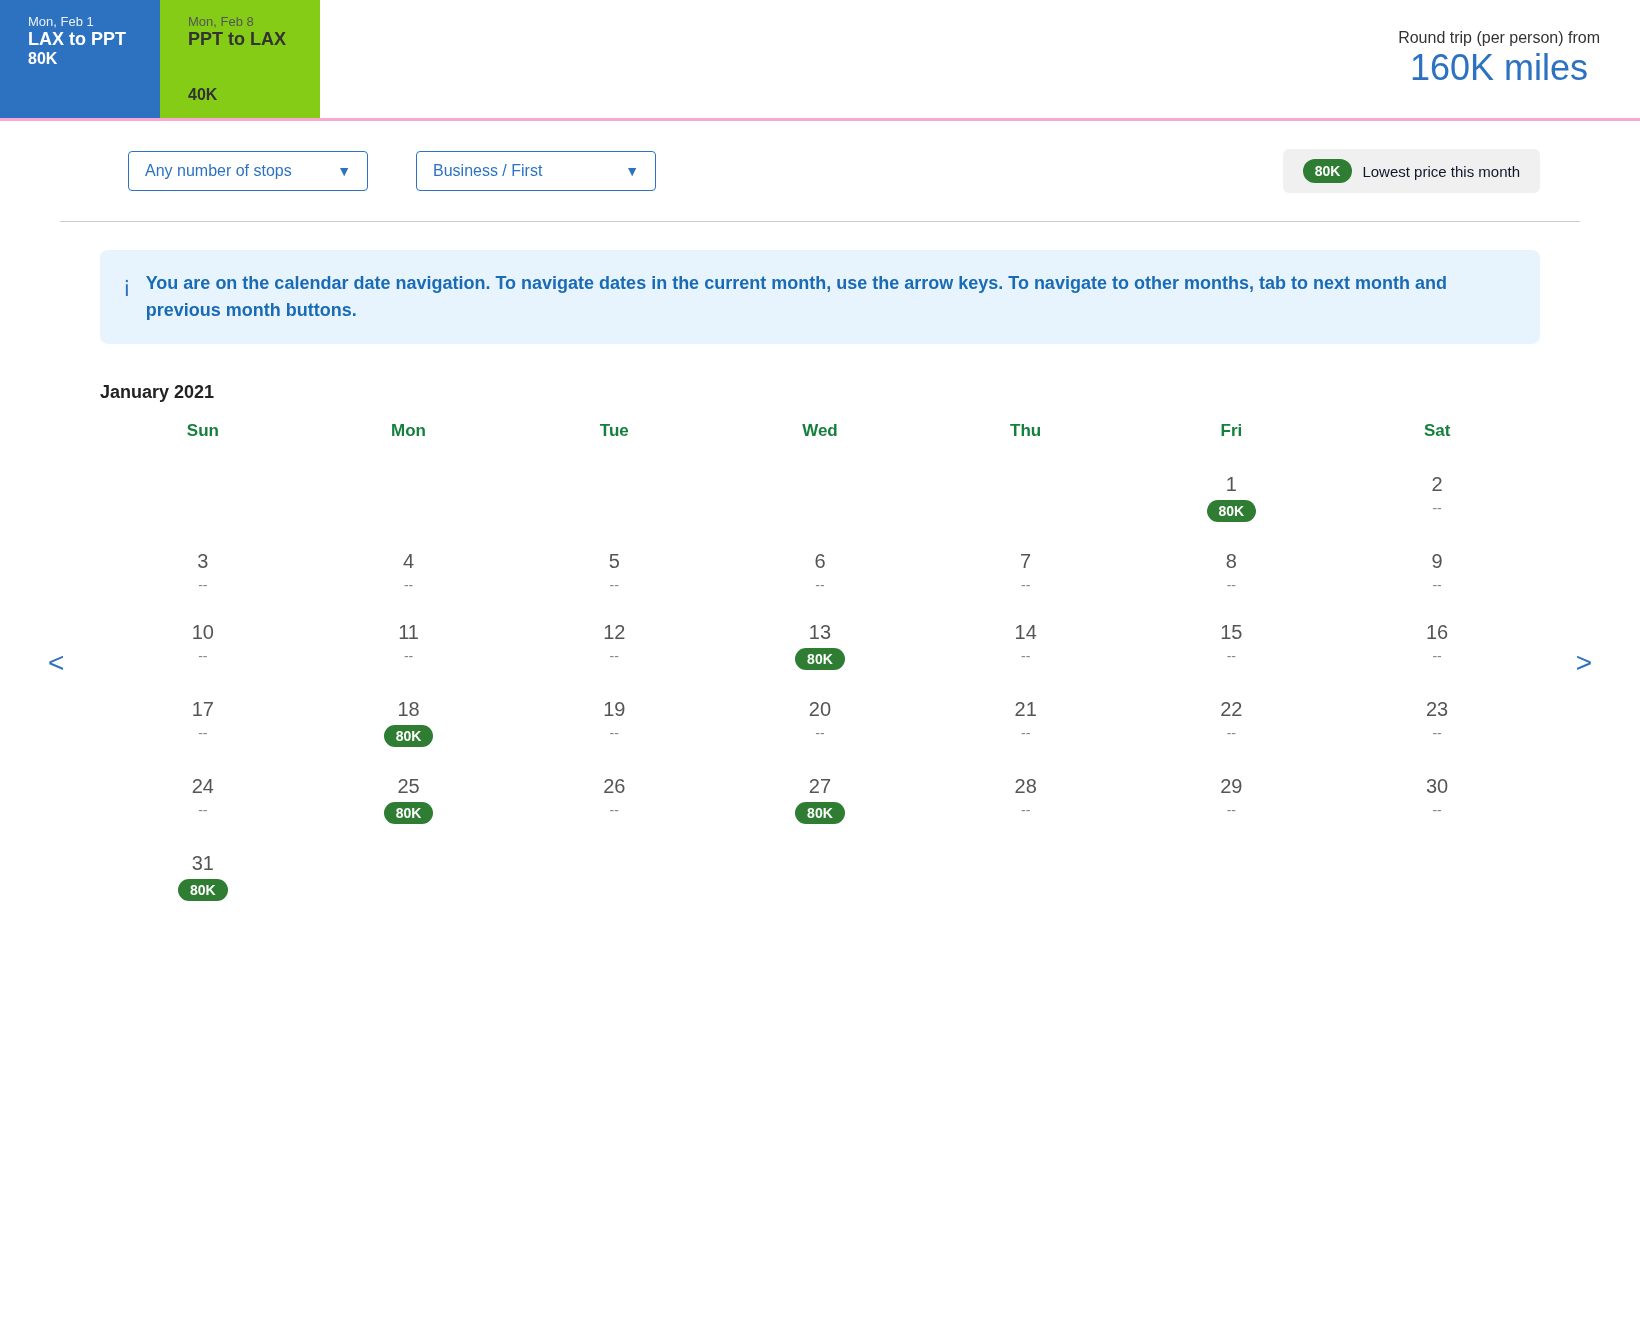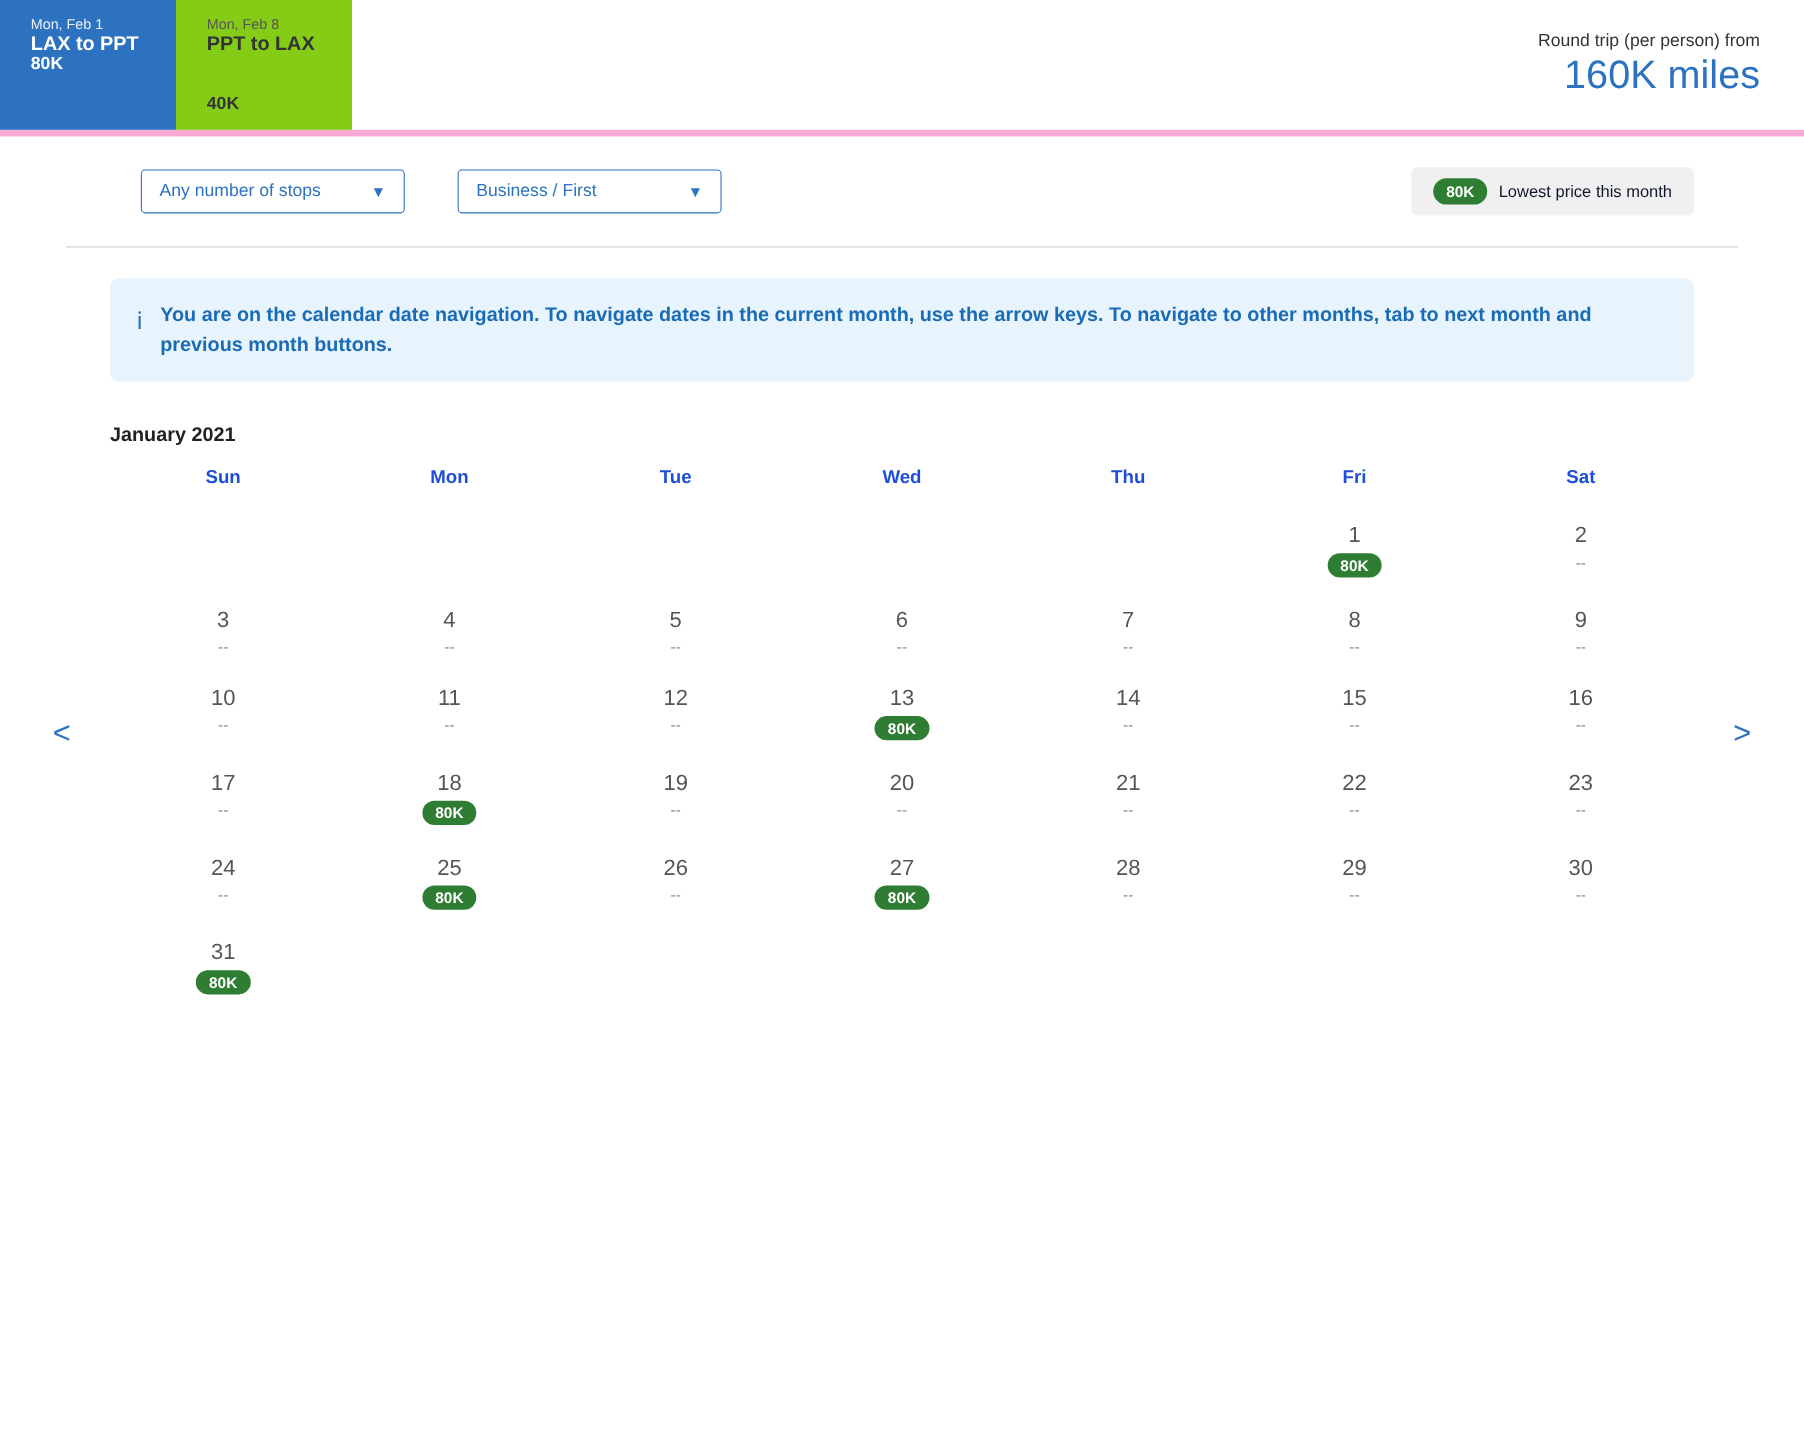--- a/index.html
+++ b/index.html
@@ -1,30 +1,30 @@
 <!DOCTYPE html>
 <html><head>
   <meta charset="utf-8">
   <style>
     * { box-sizing: border-box; margin: 0; padding: 0; }
     body { font-family: -apple-system, BlinkMacSystemFont, 'Segoe UI', Arial, sans-serif; background: #fff; color: #333; }
 
-    .header-tabs { display: flex; align-items: stretch; border-bottom: 6px solid #f9a8d4; }
+    .header-tabs { display: flex; align-items: stretch; border-bottom: 3px solid #f9a8d4; }
     .tab { padding: 14px 28px; cursor: pointer; min-width: 160px; }
     .tab-active { background: #2c72c1; color: #fff; }
     .tab-active .tab-date { font-size: 13px; opacity: 0.9; }
     .tab-active .tab-route { font-size: 18px; font-weight: 700; }
     .tab-active .tab-price { font-size: 16px; font-weight: 600; }
     .tab-inactive { background: #84cc16; color: #333; }
     .tab-inactive .tab-date { font-size: 13px; color: #555; }
     .tab-inactive .tab-route { font-size: 18px; font-weight: 700; color: #333; }
     .tab-inactive .tab-price { font-size: 16px; font-weight: 600; color: #333; margin-top: 36px; }
 
     .header-right { margin-left: auto; display: flex; align-items: center; padding: 0 40px; }
-    .price-summary { text-align: right; margin-left: 32px; }
+    .price-summary { text-align: center; margin-left: 32px; }
     .price-summary-label { font-size: 16px; color: #333; }
     .price-summary-value { font-size: 36px; color: #2c72c1; font-weight: 300; }
 
     .filters-row { display: flex; align-items: center; padding: 28px 100px; gap: 20px; }
     .dropdown-select { border: 1.5px solid #2c72c1; border-radius: 4px; padding: 10px 16px; font-size: 16px; color: #2c72c1; background: #fff; display: flex; align-items: center; justify-content: space-between; min-width: 240px; cursor: pointer; margin-left: 28px; }
     .dropdown-select .arrow { color: #2c72c1; font-size: 14px; margin-left: 10px; }
     .lowest-price-badge { margin-left: auto; display: flex; align-items: center; gap: 10px; background: #f0f0f0; border-radius: 6px; padding: 10px 20px; }
     .badge-green { background: #2e7d32; color: #fff; border-radius: 20px; padding: 4px 12px; font-size: 14px; font-weight: 700; }
     .lowest-price-text { font-size: 15px; color: #0f172a; }
 
@@ -36,21 +36,21 @@
 
     .calendar-section { padding: 10px 100px 40px; }
     .calendar-month-title { font-size: 18px; font-weight: 700; color: #222; margin-bottom: 8px; }
 
     .calendar-nav { position: relative; }
     .nav-arrow { position: absolute; top: 50%; transform: translateY(-50%); font-size: 28px; color: #2c72c1; cursor: pointer; font-weight: 300; background: none; border: none; padding: 8px; }
     .nav-arrow-left { left: -60px; }
     .nav-arrow-right { right: -60px; }
 
     .calendar-grid { width: 100%; border-collapse: collapse; }
-    .calendar-grid th { text-align: center; font-size: 17px; font-weight: 700; color: #1d4ed8; padding: 10px 0 18px; }
+    .calendar-grid th { text-align: center; font-size: 17px; font-weight: 700; color: #15803d; padding: 10px 0 18px; }
     .calendar-grid td { text-align: center; padding: 14px 0; vertical-align: top; min-width: 100px; }
     .day-number { font-size: 20px; color: #555; font-weight: 400; display: block; margin-bottom: 4px; }
     .day-price { display: block; font-size: 14px; color: #888; }
     .day-price-badge { display: inline-block; background: #2e7d32; color: #fff; border-radius: 20px; padding: 3px 12px; font-size: 14px; font-weight: 700; }
   </style>
 </head>
 <body>
 
 <div class="header-tabs">
   <div class="tab tab-active">

